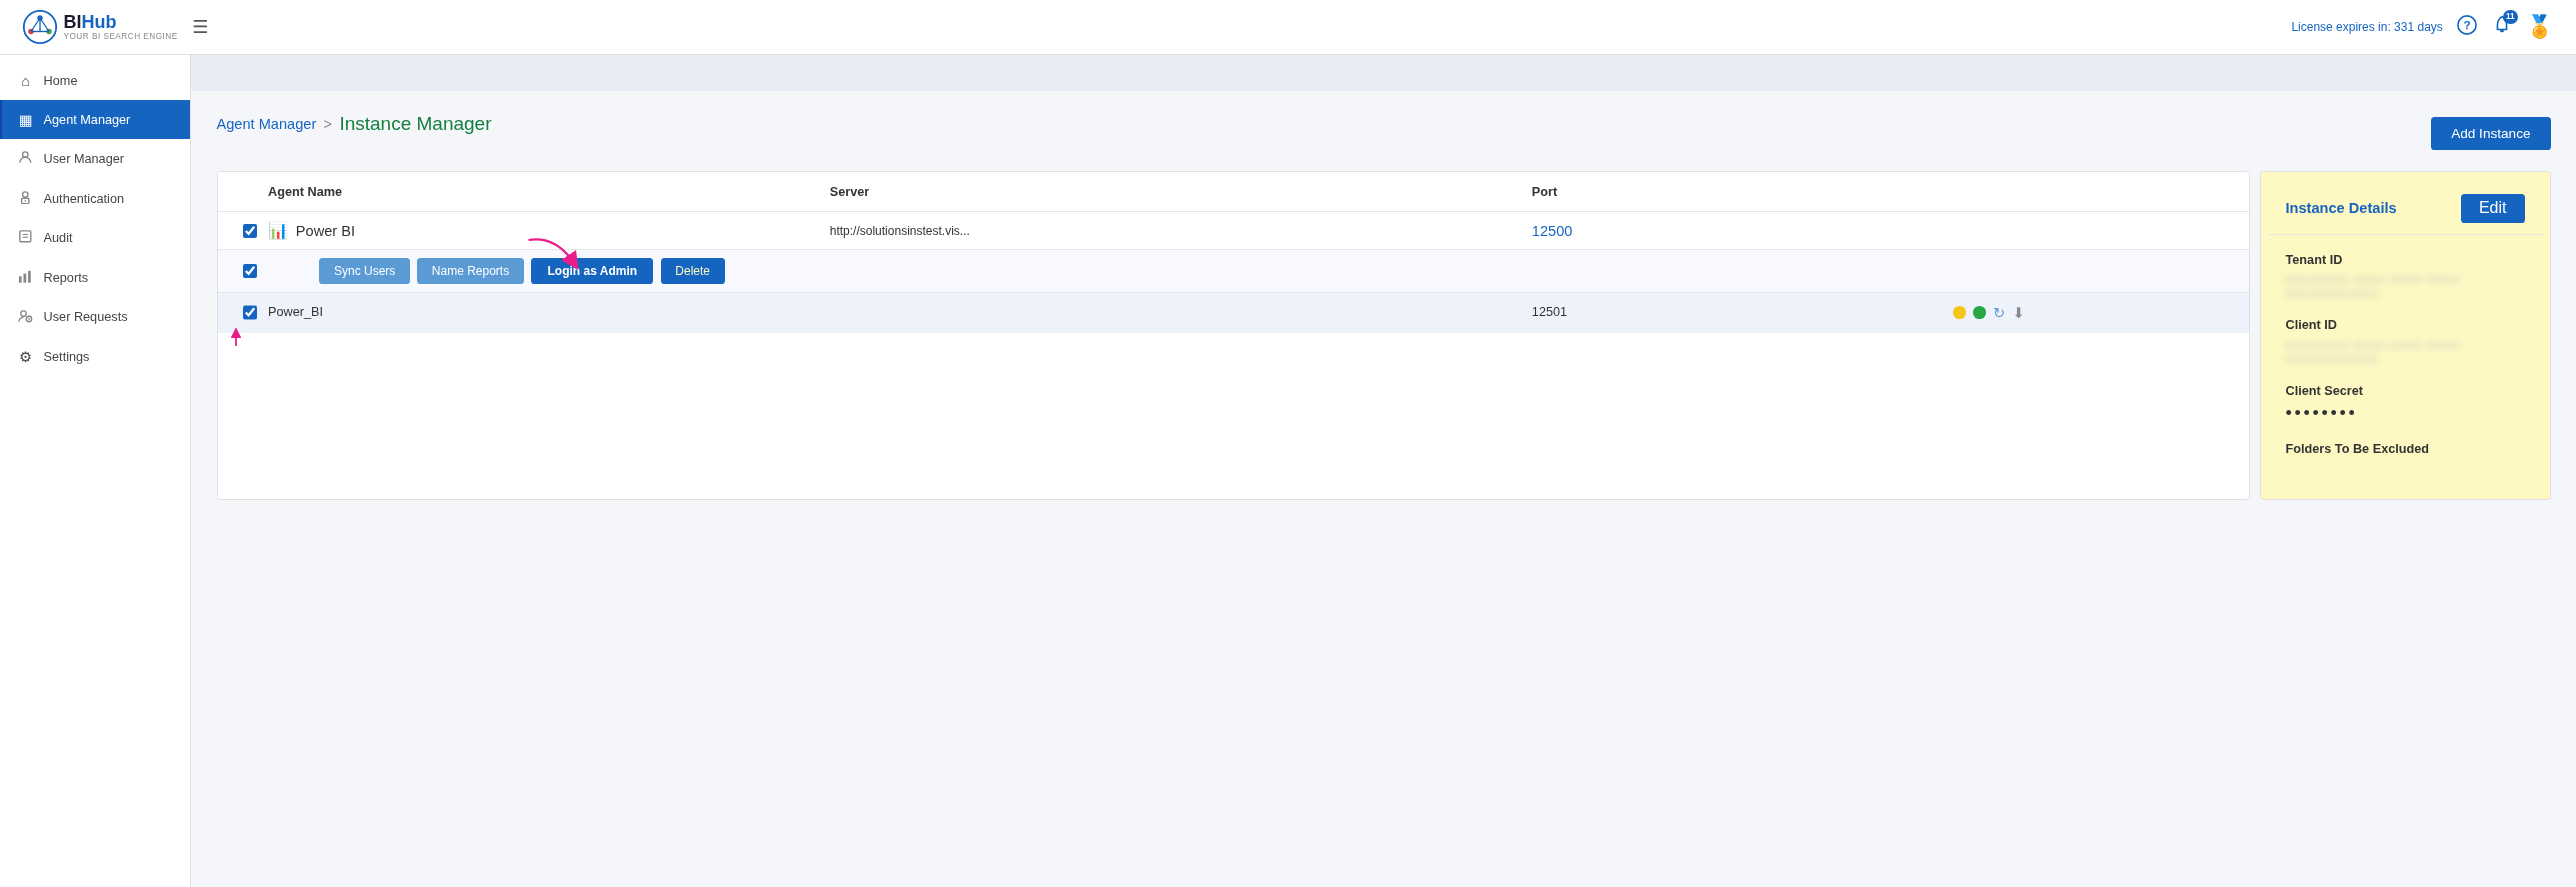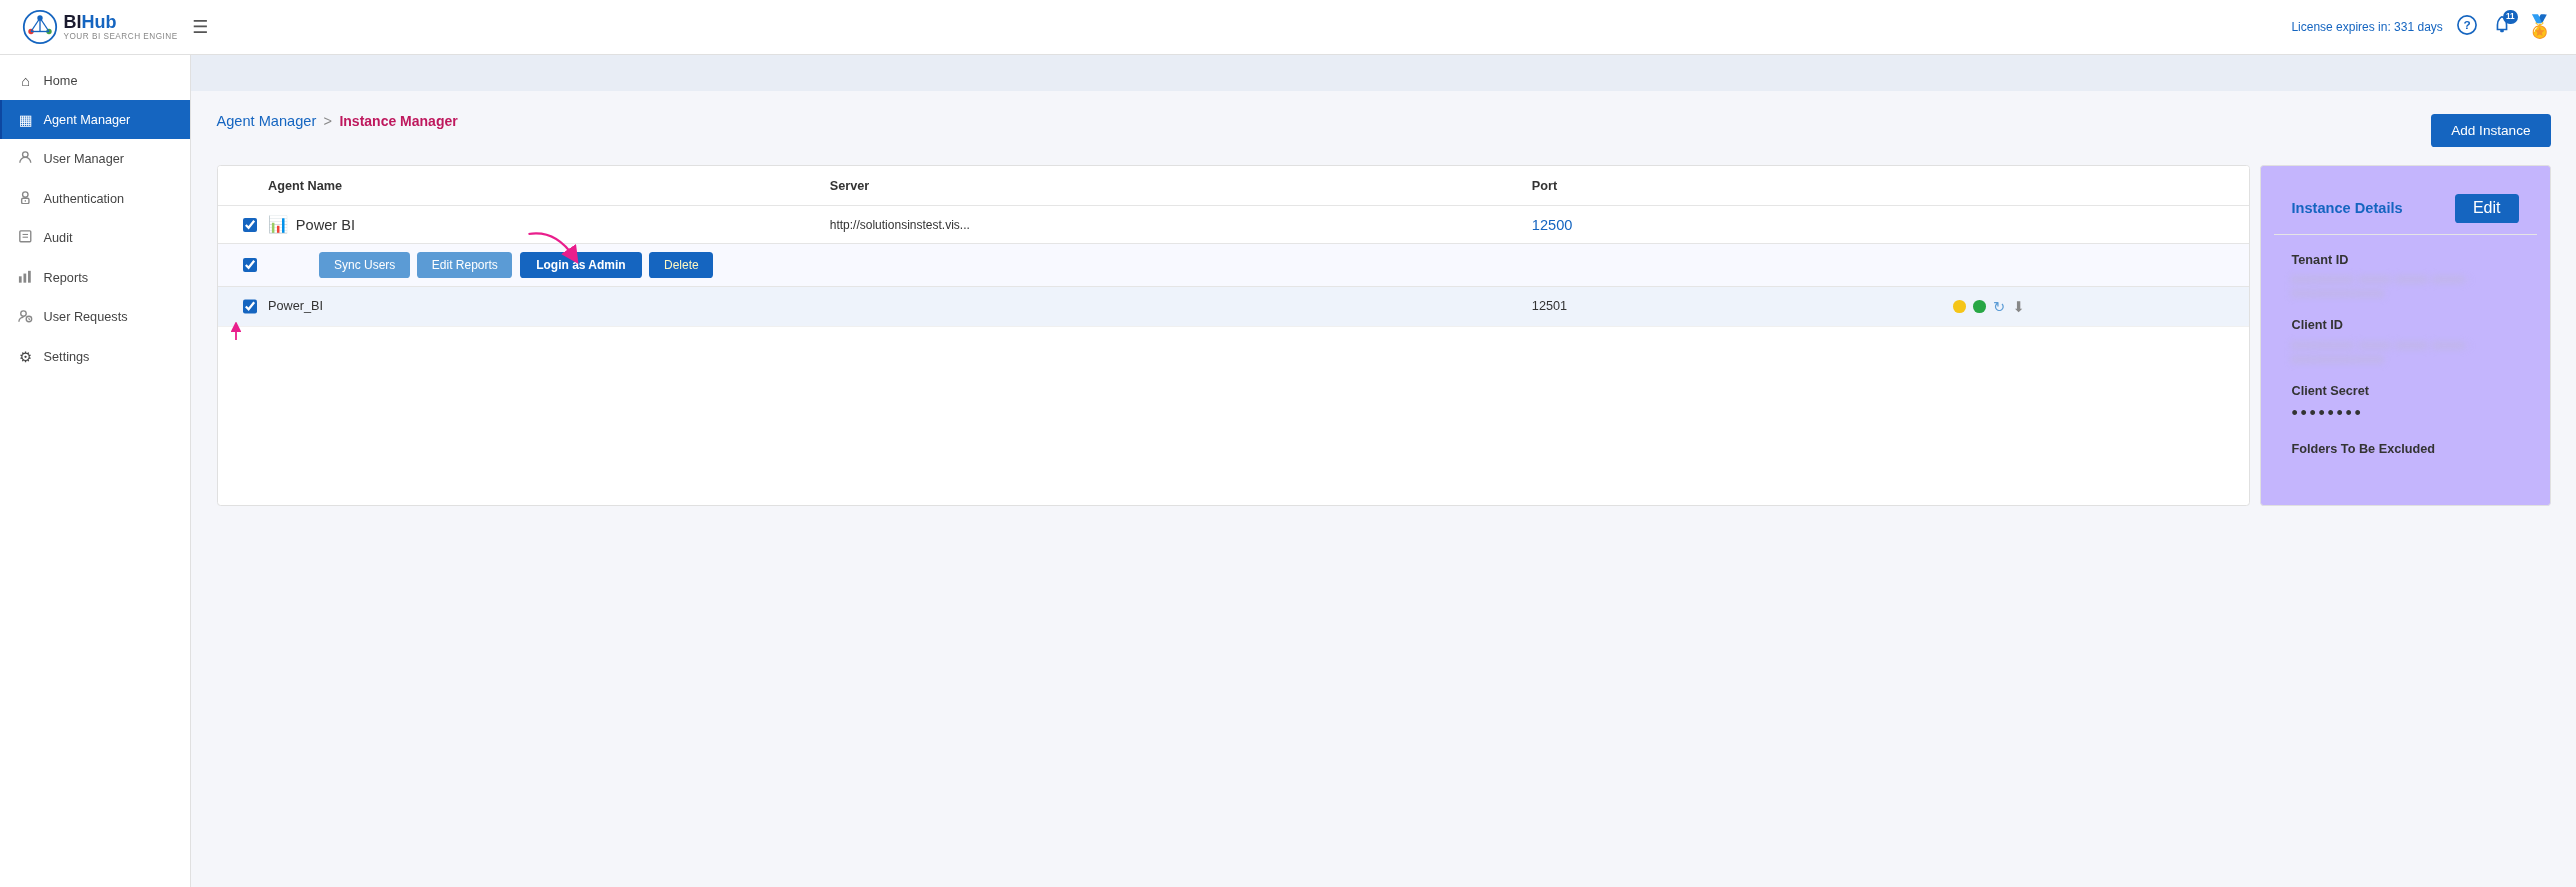--- a/index.html
+++ b/index.html
@@ -33,21 +33,21 @@
     
     .sub-header { background: #e8edf5; height: 36px; display: flex; align-items: center; padding: 0 22px; }
 
     
     .main-content { padding: 22px 25.5px; }
 
     
     .breadcrumb { display: flex; align-items: center; gap: 7.3px; margin-bottom: 18px; }
     .breadcrumb-link { color: #1565c0; font-size: 14.6px; cursor: pointer; font-weight: 500; }
     .breadcrumb-sep { color: #888; font-size: 14.6px; }
-    .breadcrumb-current { color: #be185d; font-size: 14px; font-weight: 700; }
+    .breadcrumb-current { color: #15803d; font-size: 19px; font-weight: 400; }
     .btn-add-instance { background: #1565c0; color: #fff; border: none; padding: 9px 20px; border-radius: 3.6px; font-size: 13.6px; cursor: pointer; font-weight: 500; }
 
     
     .content-panels { display: flex; gap: 10px; }
 
     
     .table-panel { flex: 1; background: #fff; border: 0.9px solid #e0e0e0; border-radius: 3.6px; overflow: hidden; }
     .table-header { display: grid; grid-template-columns: 36px 2fr 2.5fr 1.5fr 1fr; padding: 12.7px 14.6px; background: #fff; border-bottom: 0.9px solid #e5e5e5; font-weight: 600; font-size: 12.7px; color: #333; align-items: center; }
     .table-action-row { display: grid; grid-template-columns: 36px auto; padding: 7.3px 14.6px; background: #f8f9ff; border-bottom: 0.9px solid #e5e5e5; align-items: center; gap: 7.3px; }
     .action-buttons { display: flex; gap: 7.3px; align-items: center; }
@@ -59,21 +59,21 @@
 
     .checkbox { width: 14.6px; height: 14.6px; accent-color: #1565c0; cursor: pointer; }
 
     .agent-cell { display: flex; align-items: center; gap: 7.3px; }
 
     .status-dot { width: 12.7px; height: 12.7px; border-radius: 50%; display: inline-block; }
     .dot-yellow { background: #f5c518; }
     .dot-green { background: #28a745; }
 
     
-    .details-panel { width: 291px; background: #c4b5fd; border: 0.9px solid #e0e0e0; border-radius: 3.6px; padding: 13px; flex-shrink: 0; }
+    .details-panel { width: 291px; background: #fef9c3; border: 0.9px solid #e0e0e0; border-radius: 3.6px; padding: 7px; flex-shrink: 0; }
     .details-header { display: flex; align-items: center; justify-content: space-between; padding: 14.6px 18px 11px; border-bottom: 0.9px solid #e5e5e5; }
     .details-title { color: #1565c0; font-size: 14.6px; font-weight: 600; }
     .btn-edit { background: #1565c0; color: #fff; border: none; padding: 5.5px 18px; border-radius: 3.6px; font-size: 16px; cursor: pointer; }
     .details-body { padding: 18px; }
     .detail-field { margin-bottom: 18px; }
     .detail-label { font-size: 12.7px; font-weight: 600; color: #333; margin-bottom: 5.5px; }
     .detail-value { font-size: 12px; color: #ccc; letter-spacing: 1.8px; }
 
     
     .blurred { filter: blur(3.6px); color: #bbb; font-size: 12px; }
@@ -233,21 +233,21 @@
               <div style="color:#1565c0;font-weight:500;">12500</div>
               <div></div>
             </div>
 
             <div class="table-action-row">
               <div class="cb-wrap">
                 <input type="checkbox" class="checkbox" checked="" style="">
               </div>
               <div class="action-buttons" style="position:relative;margin-left:44px;">
                 <button class="btn-sync">Sync Users</button>
-                <button class="btn-sync">Edit Reports</button>
+                <button class="btn-sync">Name Reports</button>
                 <button class="btn-login-admin">Login as Admin</button>
                 <button class="btn-delete">Delete</button>
 
                 <svg style="position:absolute;top:-27px;left:200px;pointer-events:none;" width="73" height="45" viewBox="0 0 80 50">
                   <defs>
                     <marker id="arrowhead" markerWidth="8" markerHeight="8" refX="4" refY="4" orient="auto">
                       <polygon points="0 0, 8 4, 0 8" fill="#e91e8c"></polygon>
                     </marker>
                   </defs>
                   <path d="M10 10 Q40 5 60 35" stroke="#e91e8c" stroke-width="2.5" fill="none" marker-end="url(#arrowhead)"></path>

